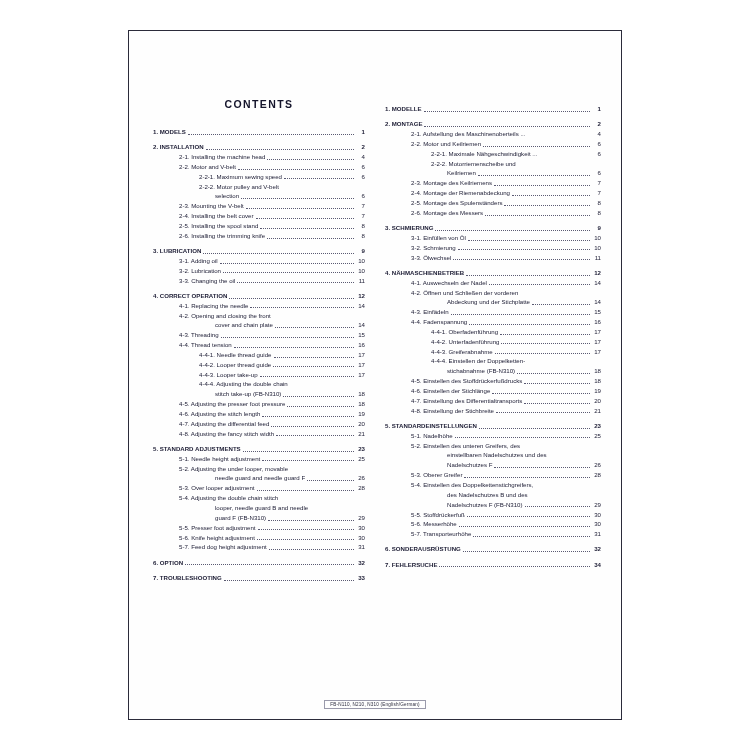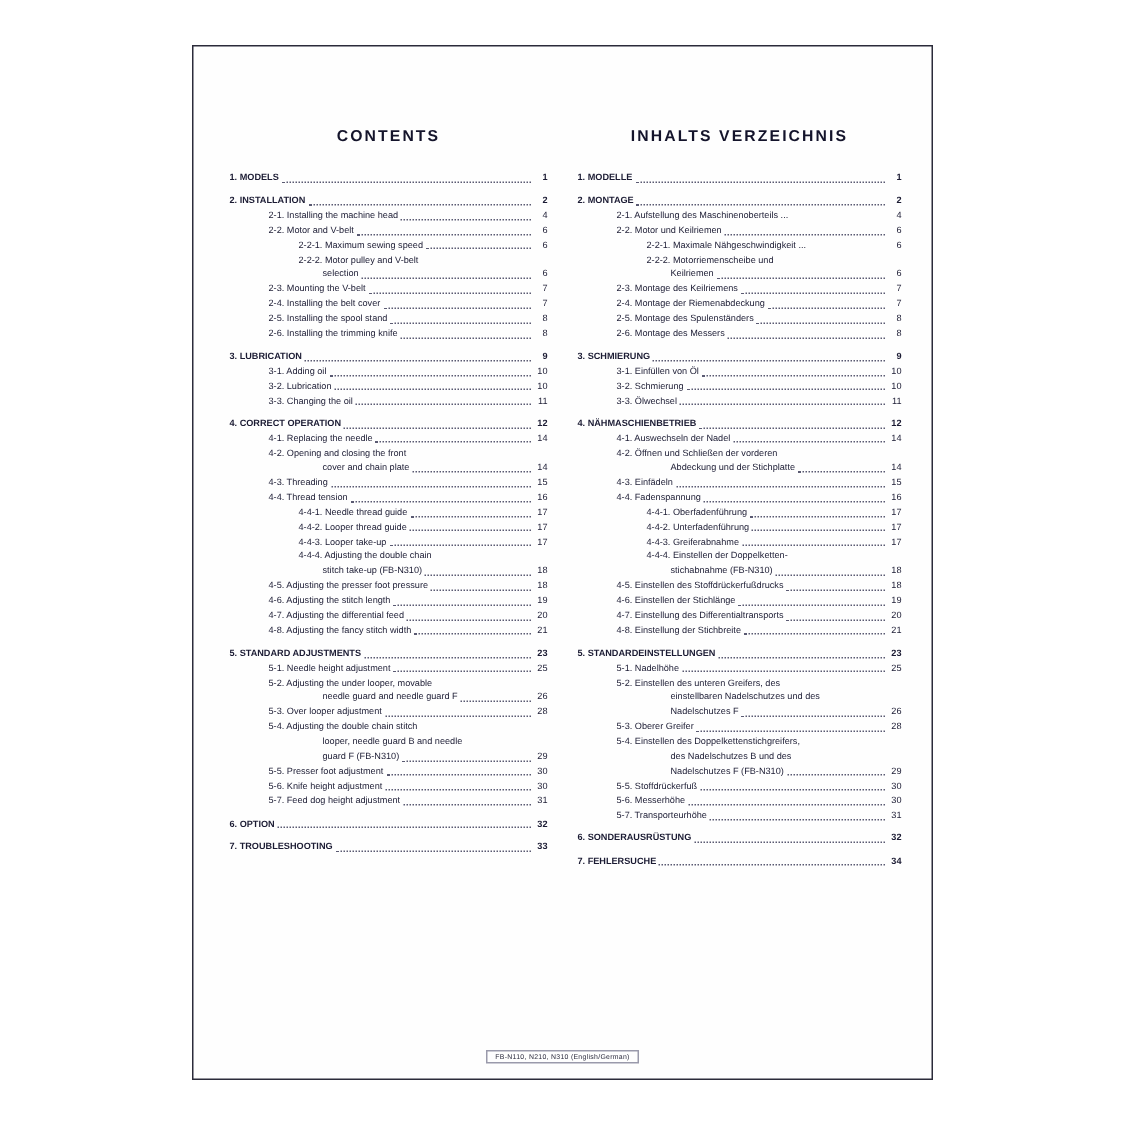--- a/index.html
+++ b/index.html
@@ -26,21 +26,21 @@
     top: 30px;
     width: 494px;
     height: 690px;
     border: 1px solid #2b2b3a;
     background: #fefefe;
     box-sizing: border-box;
   }
   #columns {
     position: absolute;
     left: 0;
-    top: 0;
+    top: 13px;
     width: 100%;
     height: 100%;
     display: flex;
     box-sizing: border-box;
     padding: 54px 14px 0 14px;
     justify-content: flex-end;
   }
   .col {
     width: 50%;
     box-sizing: border-box;
@@ -346,21 +346,20 @@
             </li>
             <li class="toc-entry lv1">
               <span class="lbl">7. TROUBLESHOOTING</span>
               <span class="leader"></span>
               <span class="pg">33</span>
             </li>
           </ul>
       </div>
 
       <div class="col col-right">
-        <div class="col-title">INHALTS VERZEICHNIS</div>
         <ul class="toc" id="right-list">
             <li class="toc-entry lv1">
               <span class="lbl">1. MODELLE</span>
               <span class="leader"></span>
               <span class="pg">1</span>
             </li>
             <li class="toc-entry lv1">
               <span class="lbl">2. MONTAGE</span>
               <span class="leader"></span>
               <span class="pg">2</span>

